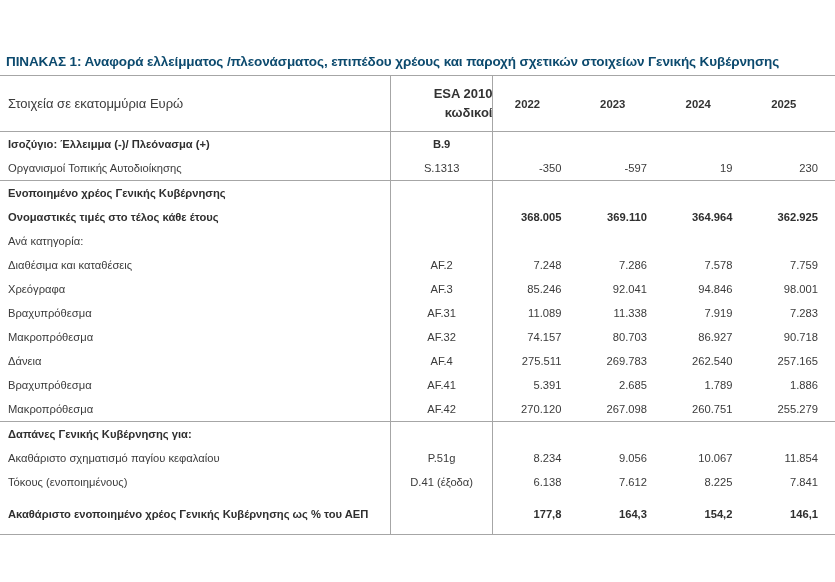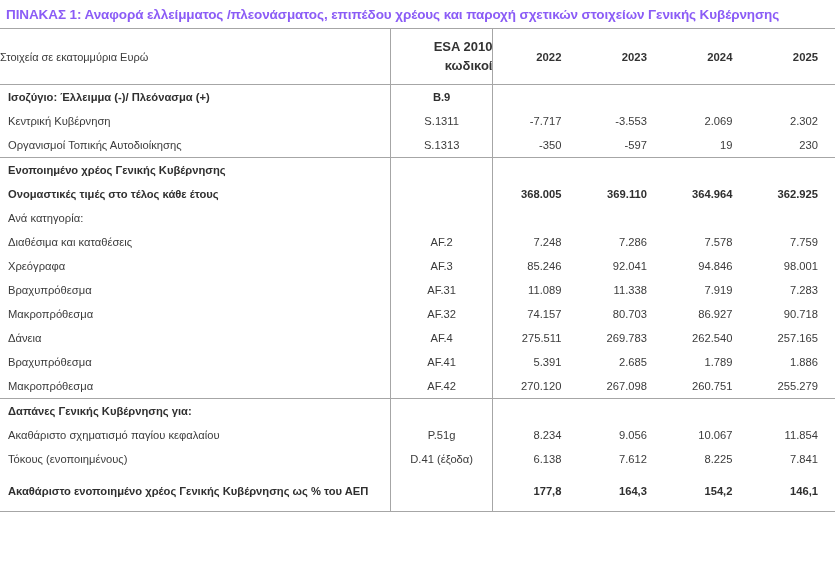--- a/index.html
+++ b/index.html
@@ -17,24 +17,25 @@
   .page {
     position: relative;
     width: 835px;
     height: 582px;
     box-sizing: border-box;
   }
   
   .title {
     font-size: 13.5px;
     font-weight: bold;
-    color: #8b5cf6;
+    color: #0c4a6e;
     line-height: 1.42;
-    padding: 5px 8px 4px 6px;
+    padding: 12px 8px 4px 6px;
     letter-spacing: -0.1px;
+    margin-top: 40px;
   }
   
   table.fiscal {
     border-collapse: collapse;
     table-layout: fixed;
     width: 835px;
     font-size: 11.2px;
   }
   table.fiscal col.c-label  { width: 388px; }
   table.fiscal col.c-code   { width: 102px; }
@@ -44,35 +45,36 @@
     vertical-align: middle;
     font-weight: normal;
   }
   
   .hdr td {
     height: 55px;
     border-top: 1.3px solid #a6a6a6;
     border-bottom: 1.3px solid #a6a6a6;
   }
   .hdr .lbl {
+    padding-left: 8px;
     text-align: left;
-    font-size: 11px;
+    font-size: 13px;
     color: #3b3b3b;
   }
   .hdr .code {
     text-align: right;
     font-weight: bold;
     border-left: 1.1px solid #a6a6a6;
     border-right: 1.1px solid #a6a6a6;
     line-height: 1.45;
     font-size: 13px;
     color: #333;
   }
   .hdr .yr {
-    text-align: right;
+    text-align: center;
     font-weight: bold;
     padding-right: 17px;
     font-size: 11.3px;
     color: #333;
   }
   
   tbody td {
     height: 24px;
   }
   td.label {
@@ -141,28 +143,20 @@
     <tbody id="tbody">
         <tr class="bold">
           <td class="label">Ισοζύγιο: Έλλειμμα (-)/ Πλεόνασμα (+)</td>
           <td class="code">B.9</td>
           <td class="val"></td>
           <td class="val"></td>
           <td class="val"></td>
           <td class="val"></td>
         </tr>
         <tr class="">
-          <td class="label ind1">Κεντρική Κυβέρνηση</td>
-          <td class="code">S.1311</td>
-          <td class="val">-7.717</td>
-          <td class="val">-3.553</td>
-          <td class="val">2.069</td>
-          <td class="val">2.302</td>
-        </tr>
-        <tr class="">
           <td class="label ind1">Οργανισμοί Τοπικής Αυτοδιοίκησης</td>
           <td class="code">S.1313</td>
           <td class="val">-350</td>
           <td class="val">-597</td>
           <td class="val">19</td>
           <td class="val">230</td>
         </tr>
         <tr class="bold sep-top">
           <td class="label">Ενοποιημένο χρέος Γενικής Κυβέρνησης</td>
           <td class="code"></td>

